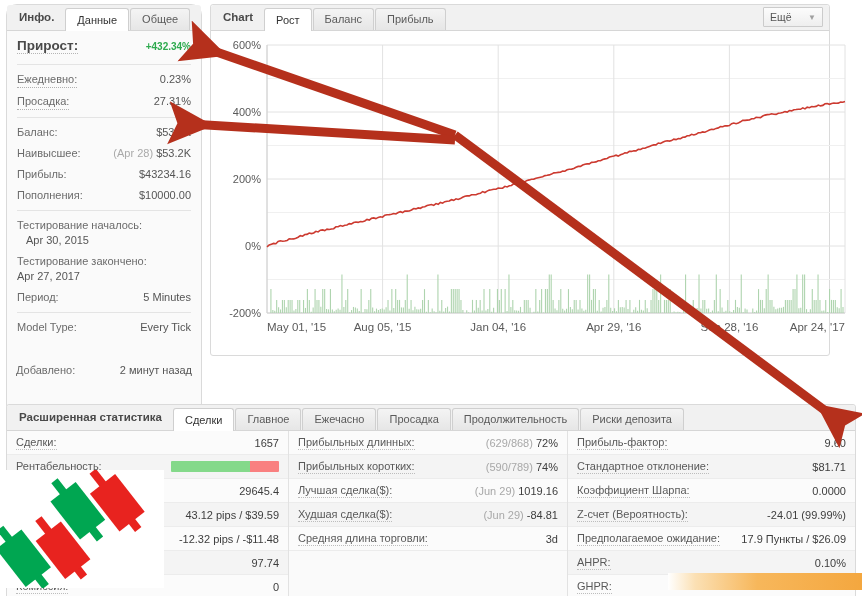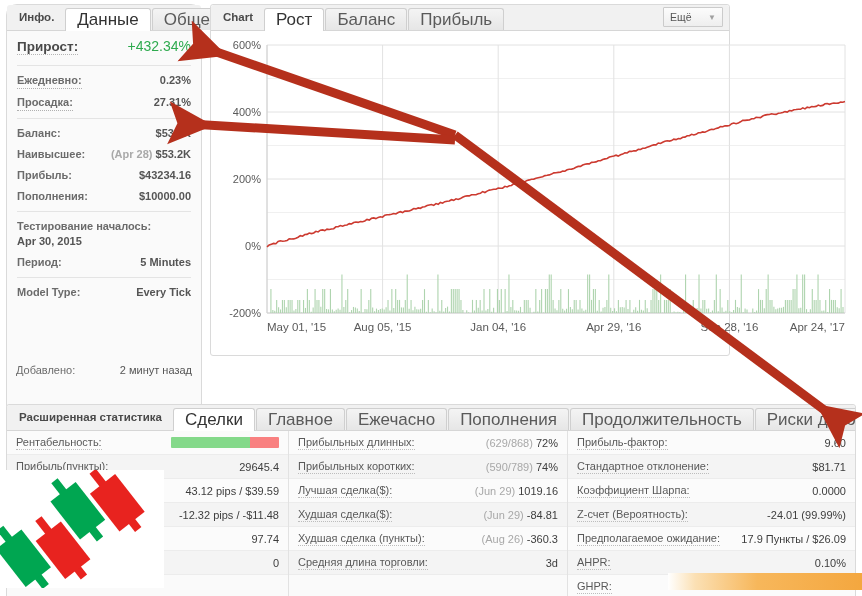--- a/index.html
+++ b/index.html
@@ -22,21 +22,21 @@
     padding-left: 4px;
   }
   .panel-title {
     font-weight: bold; color: #4a4a4a;
     font-size: 11.5px;
     padding: 0 11px 0 8px;
     line-height: 25px;
     white-space: nowrap;
   }
   .tab {
-    font-size: 17px;
+    font-size: 11px;
     line-height: 21px;
     height: 22px;
     padding: 0 11px;
     margin-right: 1px;
     color: #5a5a5a;
     background: linear-gradient(#f4f4f4, #e6e6e6);
     border: 1px solid #cfcfcf;
     border-bottom: none;
     border-radius: 3px 3px 0 0;
     white-space: nowrap;
@@ -59,51 +59,50 @@
     background: #fafafa;
     border: 1px solid #dadada;
     border-radius: 11px;
   }
   #infoPanel .tabstrip { border-radius: 3px 3px 0 0; }
   .info-body { padding: 0 10px; }
   .row {
     display: flex; align-items: baseline; justify-content: space-between;
     padding: 3px 0;
     line-height: 15px;
-    font-weight: bold;
   }
   .row .lbl { color: #6b6b6b; white-space: nowrap; }
   .row .lbl.dotted { border-bottom: 1px dotted #b0b0b0; }
-  .row .val { color: #555; white-space: nowrap; }
+  .row .val { color: #555; text-align: right; white-space: nowrap; }
   .row .val .muted { color: #a9a9a9; }
   .sep { height: 1px; background: #e4e4e4; margin: 4px 0; }
 
   .big-row { display: flex; align-items: baseline; justify-content: space-between;
              padding: 7px 0 6px; }
   .big-row .lbl { font-weight: bold; font-size: 13.5px; color: #4a4a4a;
                   border-bottom: 1px dotted #b5b5b5; }
-  .big-row .val { font-weight: normal; font-size: 14px; color: #2eaa4e; }
+  .big-row .val { font-weight: bold; font-size: 10px; color: #2eaa4e; }
   .green { color: #2eaa4e; }
 
   .row.wrap { flex-wrap: wrap; }
   .row.wrap .val { flex: 1 1 auto; }
 
   #addedRow {
     position: absolute; left: 6px; top: 362px; width: 196px;
     display: flex; justify-content: space-between;
     padding: 0 10px;
     line-height: 16px;
   }
   #addedRow .lbl { color: #6b6b6b; }
   #addedRow .val { color: #555; }
 
   
   #chartPanel {
     position: absolute; left: 210px; top: 4px;
-    width: 520px; height: 352px;
+    width: 620px; height: 352px;
     background: #ffffff;
     border: 1px solid #dadada;
     border-radius: 3px;
   }
   #chartPanel .tabstrip { border-radius: 3px 3px 0 0; position: relative; }
   #moreBtn {
     position: absolute; right: 6px; top: 2px;
     width: 60px; height: 20px;
     background: linear-gradient(#fcfcfc, #eeeeee);
     border: 1px solid #cbcbcb; border-radius: 1px;
@@ -218,20 +217,24 @@
       <div class="row">
         <span class="lbl">Пополнения:</span>
         <span class="val">$10000.00</span>
       </div>
 
       <div class="sep"></div>
 
       <div class="row wrap">
         <span class="lbl">Тестирование началось:</span>
         <span class="val" style="max-width:72px;">Apr 30, 2015</span>
+      </div>
+      <div class="row wrap">
+        <span class="lbl">Тестирование закончено:</span>
+        <span class="val" style="max-width:62px;">Apr 27, 2017</span>
       </div>
       <div class="row">
         <span class="lbl">Период:</span>
         <span class="val">5 Minutes</span>
       </div>
 
       <div class="sep"></div>
 
       <div class="row">
         <span class="lbl">Model Type:</span>
@@ -599,27 +602,31 @@
       </svg>
     </div>
   </div>
 
   <div id="statsPanel">
     <div class="tabstrip">
       <span class="panel-title">Расширенная статистика</span>
       <div class="tab active">Сделки</div>
       <div class="tab">Главное</div>
       <div class="tab">Ежечасно</div>
-      <div class="tab">Пополнения</div>
+      <div class="tab">Просадка</div>
       <div class="tab">Продолжительность</div>
       <div class="tab">Риски депозита</div>
     </div>
 
     <div class="stats-cols">
       <div class="stats-col c1" id="col1">
+          <div class="srow">
+            <span class="lbl">Сделки:</span>
+            <span class="val"><span>1657</span></span>
+          </div>
           <div class="srow">
             <span class="lbl">Рентабельность:</span>
             <div class="profit-bar">
               <div class="g" style="width: 73%;"></div>
               <div class="r" style="width: 27%;"></div>
             </div>
           </div>
           <div class="srow">
             <span class="lbl">Прибыль(пункты):</span>
             <span class="val"><span>29645.4</span></span>
@@ -650,24 +657,20 @@
             <span class="lbl">Прибыльных коротких:</span>
             <span class="val"><span class="muted">(590/789)</span> <span>74%</span></span>
           </div>
           <div class="srow">
             <span class="lbl">Лучшая сделка($):</span>
             <span class="val"><span class="muted">(Jun 29)</span> <span>1019.16</span></span>
           </div>
           <div class="srow">
             <span class="lbl">Худшая сделка($):</span>
             <span class="val"><span class="muted">(Jun 29)</span> <span>-84.81</span></span>
-          </div>
-          <div class="srow">
-            <span class="lbl">Худшая сделка (пункты):</span>
-            <span class="val"><span class="muted">(Aug 26)</span> <span>-360.3</span></span>
           </div>
           <div class="srow">
             <span class="lbl">Средняя длина торговли:</span>
             <span class="val"><span>3d</span></span>
           </div>
         </div>
       <div class="stats-col c3" id="col3">
           <div class="srow">
             <span class="lbl">Прибыль-фактор:</span>
             <span class="val"><span>9.60</span></span>

